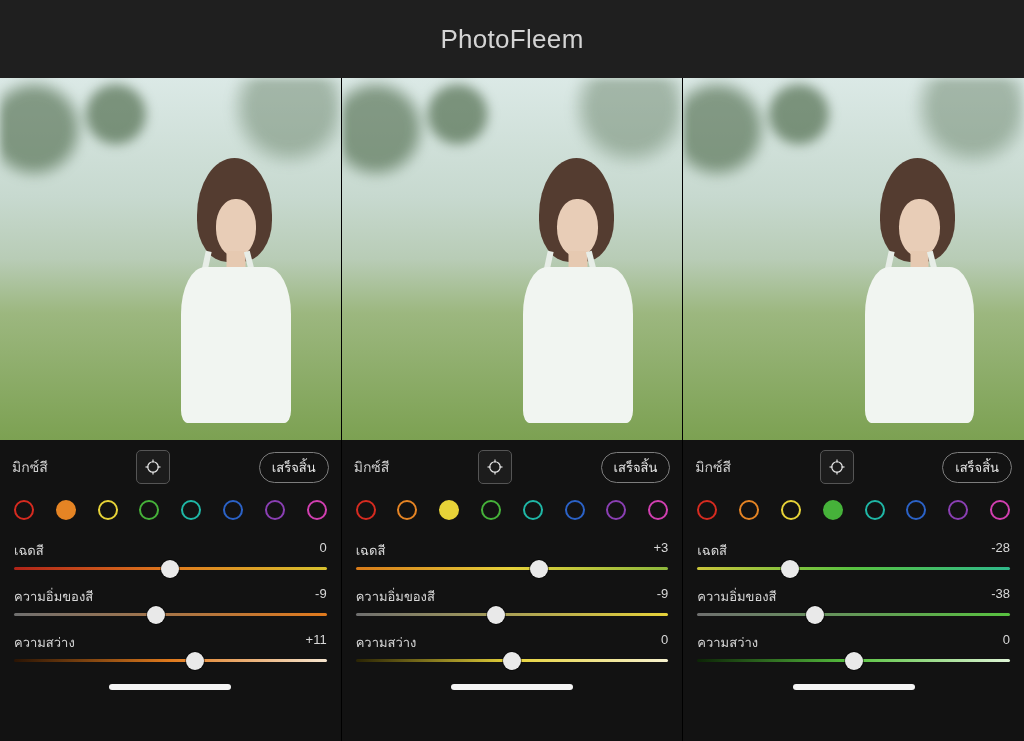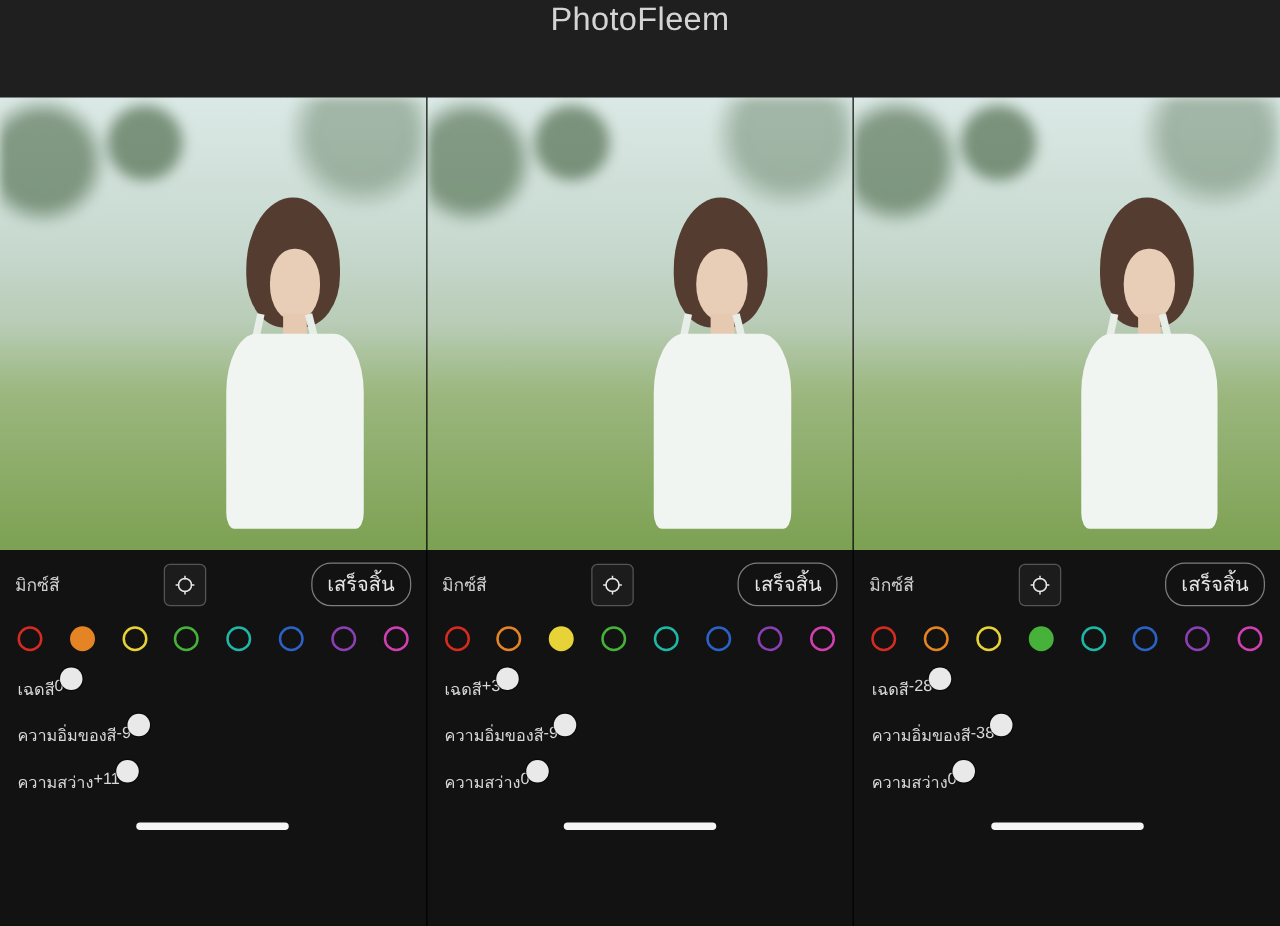--- a/index.html
+++ b/index.html
@@ -1,19 +1,19 @@
 <!DOCTYPE html>
 <html><head>
 <meta charset="utf-8">
 <style>
   * { margin: 0; padding: 0; box-sizing: border-box; font-family: -apple-system, BlinkMacSystemFont, "Segoe UI", Arial, sans-serif; }
   body { width: 1024px; height: 741px; background: #1a1a1a; color: #e8e8e8; overflow: hidden; }
 
   
-  .header { height: 78px; display: flex; justify-content: center; background: #1f1f1f; }
+  .header { height: 78px; display: flex; align-items: center; justify-content: center; background: #1f1f1f; }
   .brand { font-size: 26px; font-weight: 300; color: #d4d4d4; letter-spacing: 0.3px; }
 
   
   .panels { display: flex; height: calc(741px - 78px); justify-content: flex-end; }
   .panel { flex: 1; display: flex; flex-direction: column; background: #121212; min-width: 0; }
   .panel + .panel { border-left: 1px solid #000; }
 
   
   .photo { flex: 0 0 362px; background: linear-gradient(to bottom,#dbe9e6 0%,#c7d9cf 33%,#b8ccb6 50%,#9cb77f 65%,#7ca152 100%); position: relative; overflow: hidden; }
   .photo::before { content:""; position:absolute; inset:0; background:
@@ -30,30 +30,30 @@
   .dress { position:absolute; left:20%; top:42%; width:70%; height:60%; background:#f1f5f1; border-radius:22% 22% 6% 6% / 30% 30% 8% 8%; }
   .strap-l,.strap-r{ position:absolute; top:36%; width:4%; height:10%; background:#e7ede7;}
   .strap-l{ left:34%; transform:rotate(12deg);}
   .strap-r{ left:62%; transform:rotate(-14deg);}
 
   
   .toolbar { display:flex; align-items:center; justify-content:space-between; padding:10px 12px 6px; }
   .tool-label { font-size: 14px; color:#cecece; }
   .target-btn { width:34px; height:34px; border:1px solid #555; border-radius:5px; background:#1c1c1c; display:flex; align-items:center; justify-content:center; cursor:pointer;}
   .target-btn svg { stroke:#e8e8e8; fill:none; stroke-width:1.6; }
-  .done-btn { border:1px solid #7d7d7d; border-radius:16px; padding:4px 12px; font-size:16px; color:#e6e6e6; background:transparent; cursor:pointer; }
+  .done-btn { border:1px solid #7d7d7d; border-radius:16px; padding:4px 12px; font-size:13px; color:#e6e6e6; background:transparent; cursor:pointer; }
 
   
   .swatches { display:flex; gap:14px; padding:10px 14px 14px; align-items:center; justify-content:space-between;}
   .swatch { width:20px; height:20px; border-radius:50%; border:2.5px solid; background:transparent; cursor:pointer; flex:0 0 auto;}
   .swatch.selected { background: currentColor; border-color: currentColor; }
 
   
   .sliders { padding:6px 14px 16px; display:flex; flex-direction:column; gap:16px; }
-  .slider-row { display:flex; flex-direction:row; gap:6px; }
+  .slider-row { display:flex; flex-direction:column; gap:6px; }
   .slider-top { display:flex; justify-content:space-between; font-size:13px; color:#d8d8d8; }
   .track { position:relative; height:3px; border-radius:2px; }
   .knob { position:absolute; top:50%; width:18px; height:18px; border-radius:50%; background:#e9e9e9; transform:translate(-50%,-50%); box-shadow:0 0 0 1px rgba(0,0,0,.5); cursor:grab;}
 
   
   .home-ind { height:6px; width:122px; background:#f5f5f5; border-radius:3px; margin:6px auto 10px; }
 
   
   .grad-orange-hue { background:linear-gradient(90deg,#b02318,#e07a1d,#d8c22e);}
   .grad-orange-sat { background:linear-gradient(90deg,#6f6f6f,#e07a1d);}

